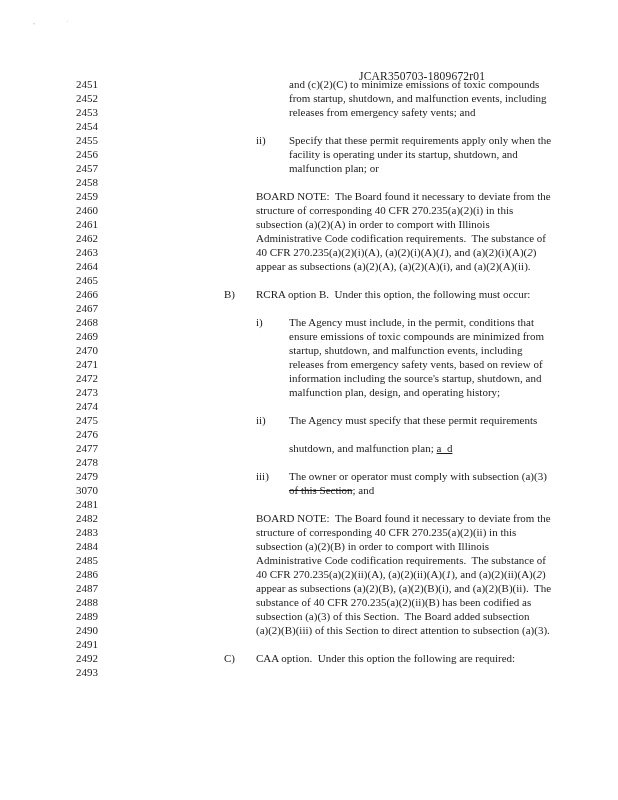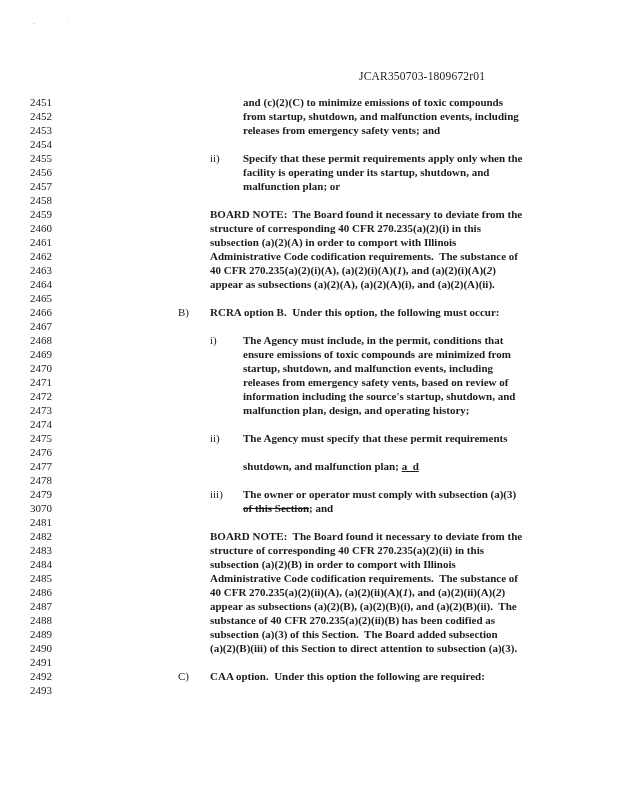--- a/index.html
+++ b/index.html
@@ -8,25 +8,25 @@
     background:#ffffff; overflow:hidden;
     font-family:"Liberation Serif", serif; color:#1c1c1c;
   }
   .stray { position:absolute; color:#9a9a9a; font-size:7px; line-height:7px; }
   .stray.m1 { left:33px; top:22px; }
   .stray.m2 { left:66px; top:20px; }
   .doc-header {
     position:absolute; left:359px; top:70px;
     font-size:11.5px; letter-spacing:0.2px; white-space:pre;
   }
-  .lines { position:absolute; left:0; top:95px; width:546px; }
+  .lines { position:absolute; left:0; top:77px; width:546px;padding-left:46px; }
   .line { position:relative; height:14px; font-size:11px; line-height:14px; white-space:pre; }
   .num { position:absolute; left:30px; }
   .marker { position:absolute; }
-  .text { position:absolute;font-weight:bold; }
+  .text { position:absolute; }
   
   .mx1 { left:178px; }   
   .mx2 { left:210px; }   
   .tx2 { left:210px;text-align:right; }   
   .tx3 { left:243px; }   
   .st-p { }
   .st-i { font-style:italic; }
   .st-u { text-decoration:underline; }
   .st-s { text-decoration:line-through; }
 </style>

